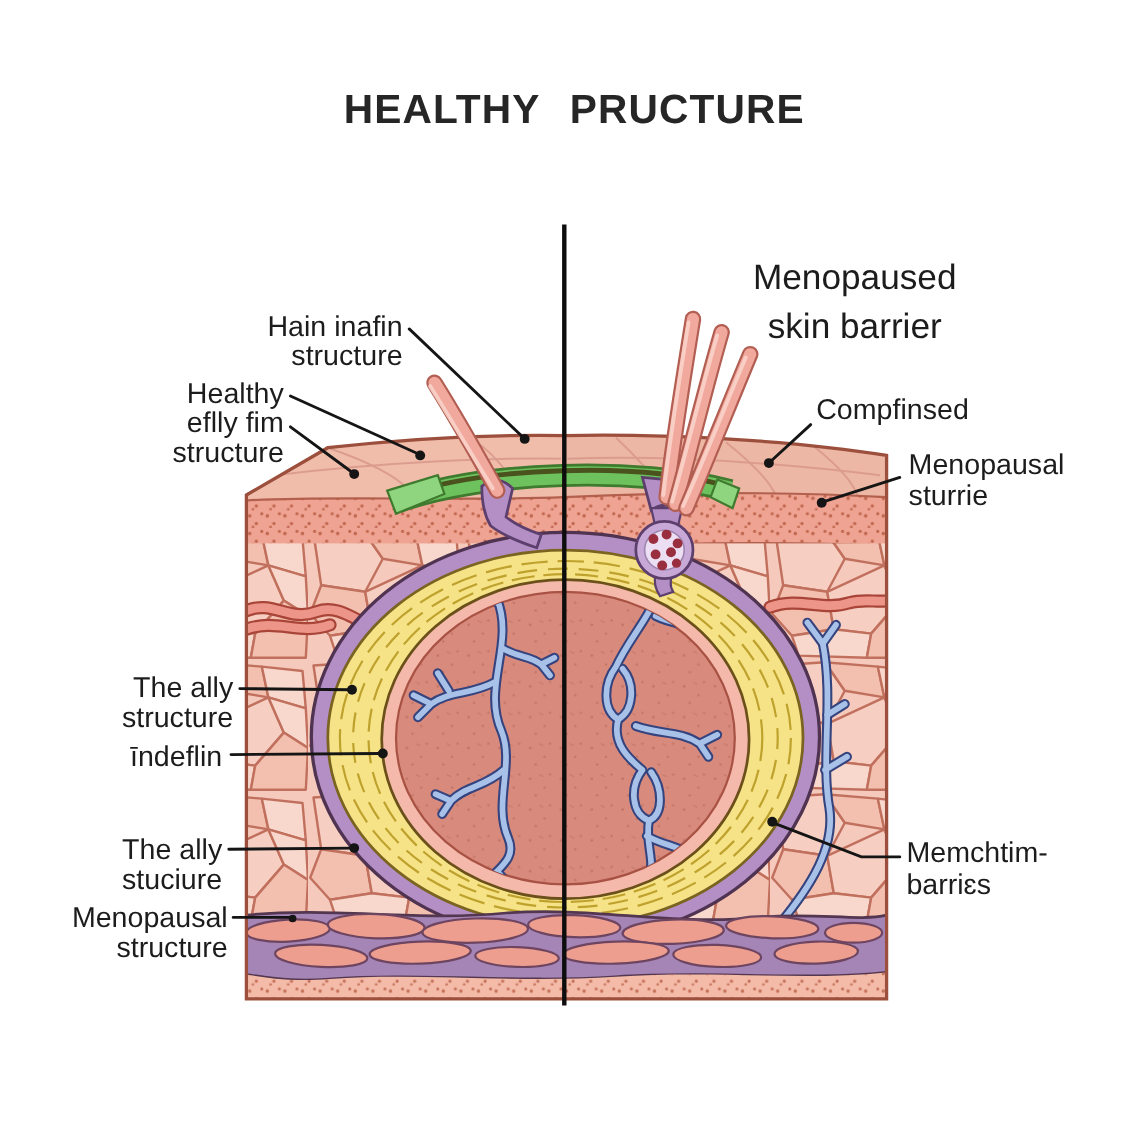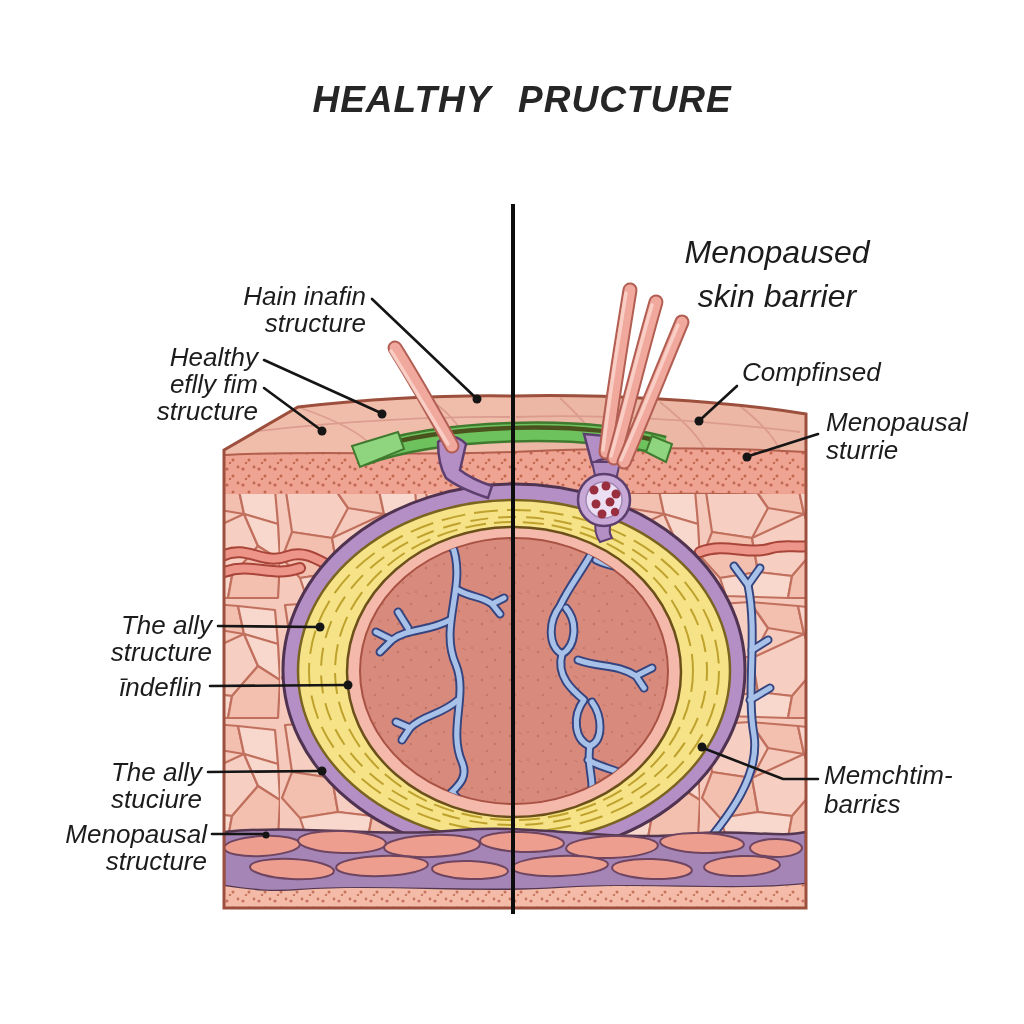--- a/index.html
+++ b/index.html
@@ -1,17 +1,17 @@
 <!DOCTYPE html>
 <html><head>
 <meta charset="utf-8">
 <style>
   html,body{margin:0;padding:0;background:#ffffff;}
   .stage{position:relative;width:1024px;height:1024px;background:#ffffff;overflow:hidden;
-         font-family:"Liberation Sans", sans-serif;font-style:italic;}
+         font-family:"Liberation Sans", sans-serif;}
   svg{display:block}
   .title-text{font-family:"Liberation Sans",sans-serif;font-weight:700;font-size:37px;
               letter-spacing:1px;word-spacing:16px;fill:#262626;}
   .heading-text{font-family:"Liberation Sans",sans-serif;font-size:32px;fill:#1c1c1c;}
   .lbl{font-family:"Liberation Sans",sans-serif;font-size:26px;fill:#1c1c1c;}
   .leader{stroke:#151515;stroke-width:2.6;fill:none;stroke-linecap:round;}
   .ldot{fill:#151515;}
   .vD{stroke:#35447e;stroke-width:9;fill:none;stroke-linecap:round;stroke-linejoin:round;}
   .vL{stroke:#a7c1e8;stroke-width:5.2;fill:none;stroke-linecap:round;stroke-linejoin:round;}
   .hD{stroke:#b25e52;stroke-width:15;fill:none;stroke-linecap:round;}

